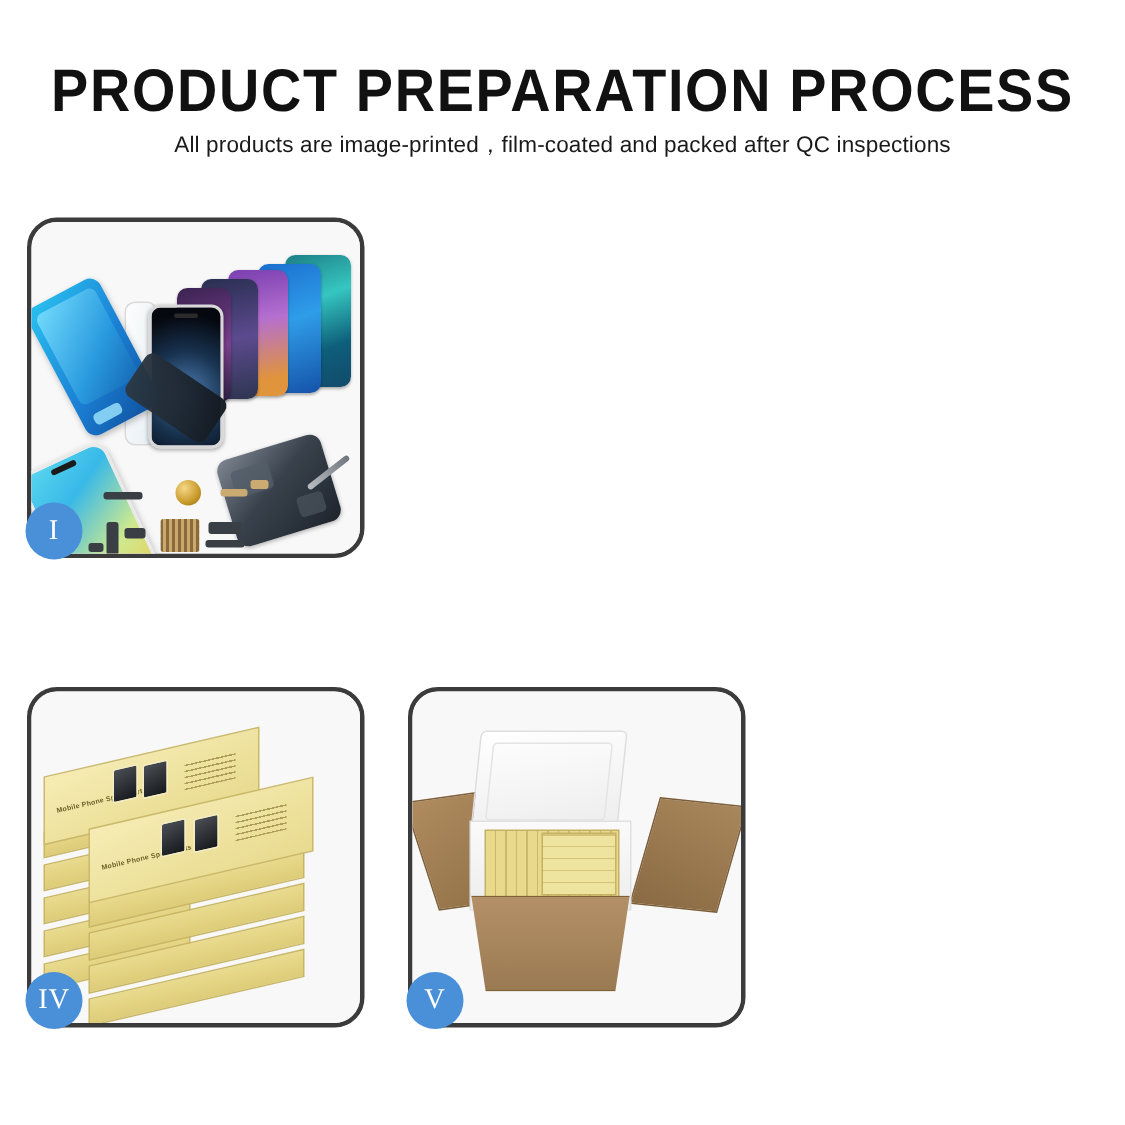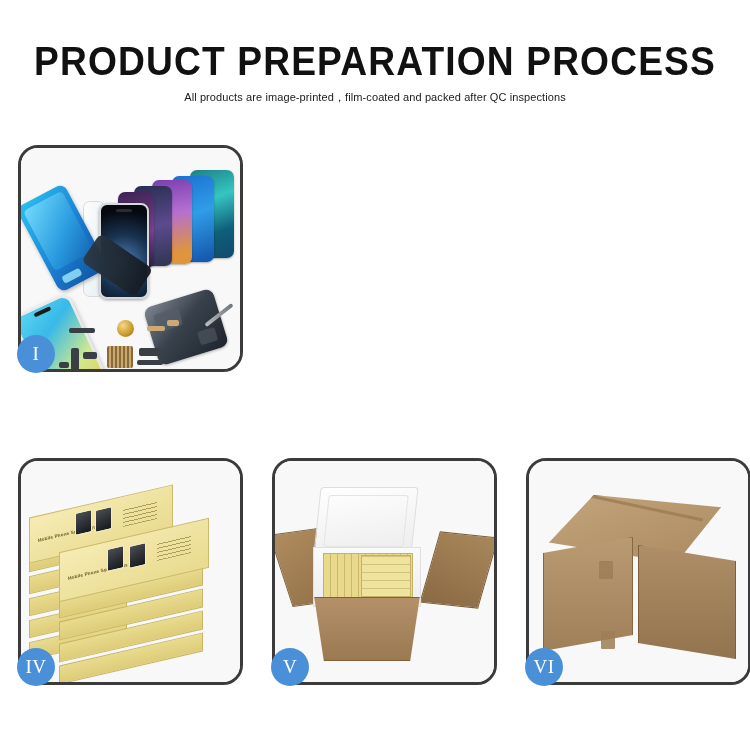--- a/index.html
+++ b/index.html
@@ -19,21 +19,21 @@
     margin:0;padding:0;
     position:absolute;left:0;top:40px;width:750px;
     font-size:40px;line-height:42px;
     font-weight:700;letter-spacing:1.2px;
     color:#111111;
     transform:scaleX(0.93);
     white-space:nowrap;
   }
   .subtitle{
     position:absolute;left:0;top:88px;width:750px;
-    font-size:11px;line-height:18px;
+    font-size:15px;line-height:18px;
     font-weight:400;color:#1a1a1a;
     letter-spacing:.1px;white-space:nowrap;
   }
 
   
   .grid{position:absolute;left:18px;top:145px;width:714px;height:586px;}
   .panel{
     position:absolute;
     width:225px;height:227px;
     border:3px solid #3b3b3b;
@@ -430,29 +430,15 @@
           <div class="foamlid"></div>
           <div class="foambody"></div>
           <div class="yboxes"></div>
           <div class="yboxes2"></div>
           <div class="front"></div>
         </div>
       </div>
       <div class="badge">V</div>
     </div>
 
-    <div class="panel p-c2 p-r1">
-      <div class="inner">
-        <div class="carton6">
-          <div class="top">
-            <div class="seam"></div>
-          </div>
-          <div class="left"></div>
-          <div class="right"></div>
-          <div class="tab" style="left:56px;top:66px;"></div>
-          <div class="tab" style="left:58px;top:136px;"></div>
-        </div>
-      </div>
-      <div class="badge">VI</div>
-    </div>
 
   </div>
 </div>
 
 </body></html>

